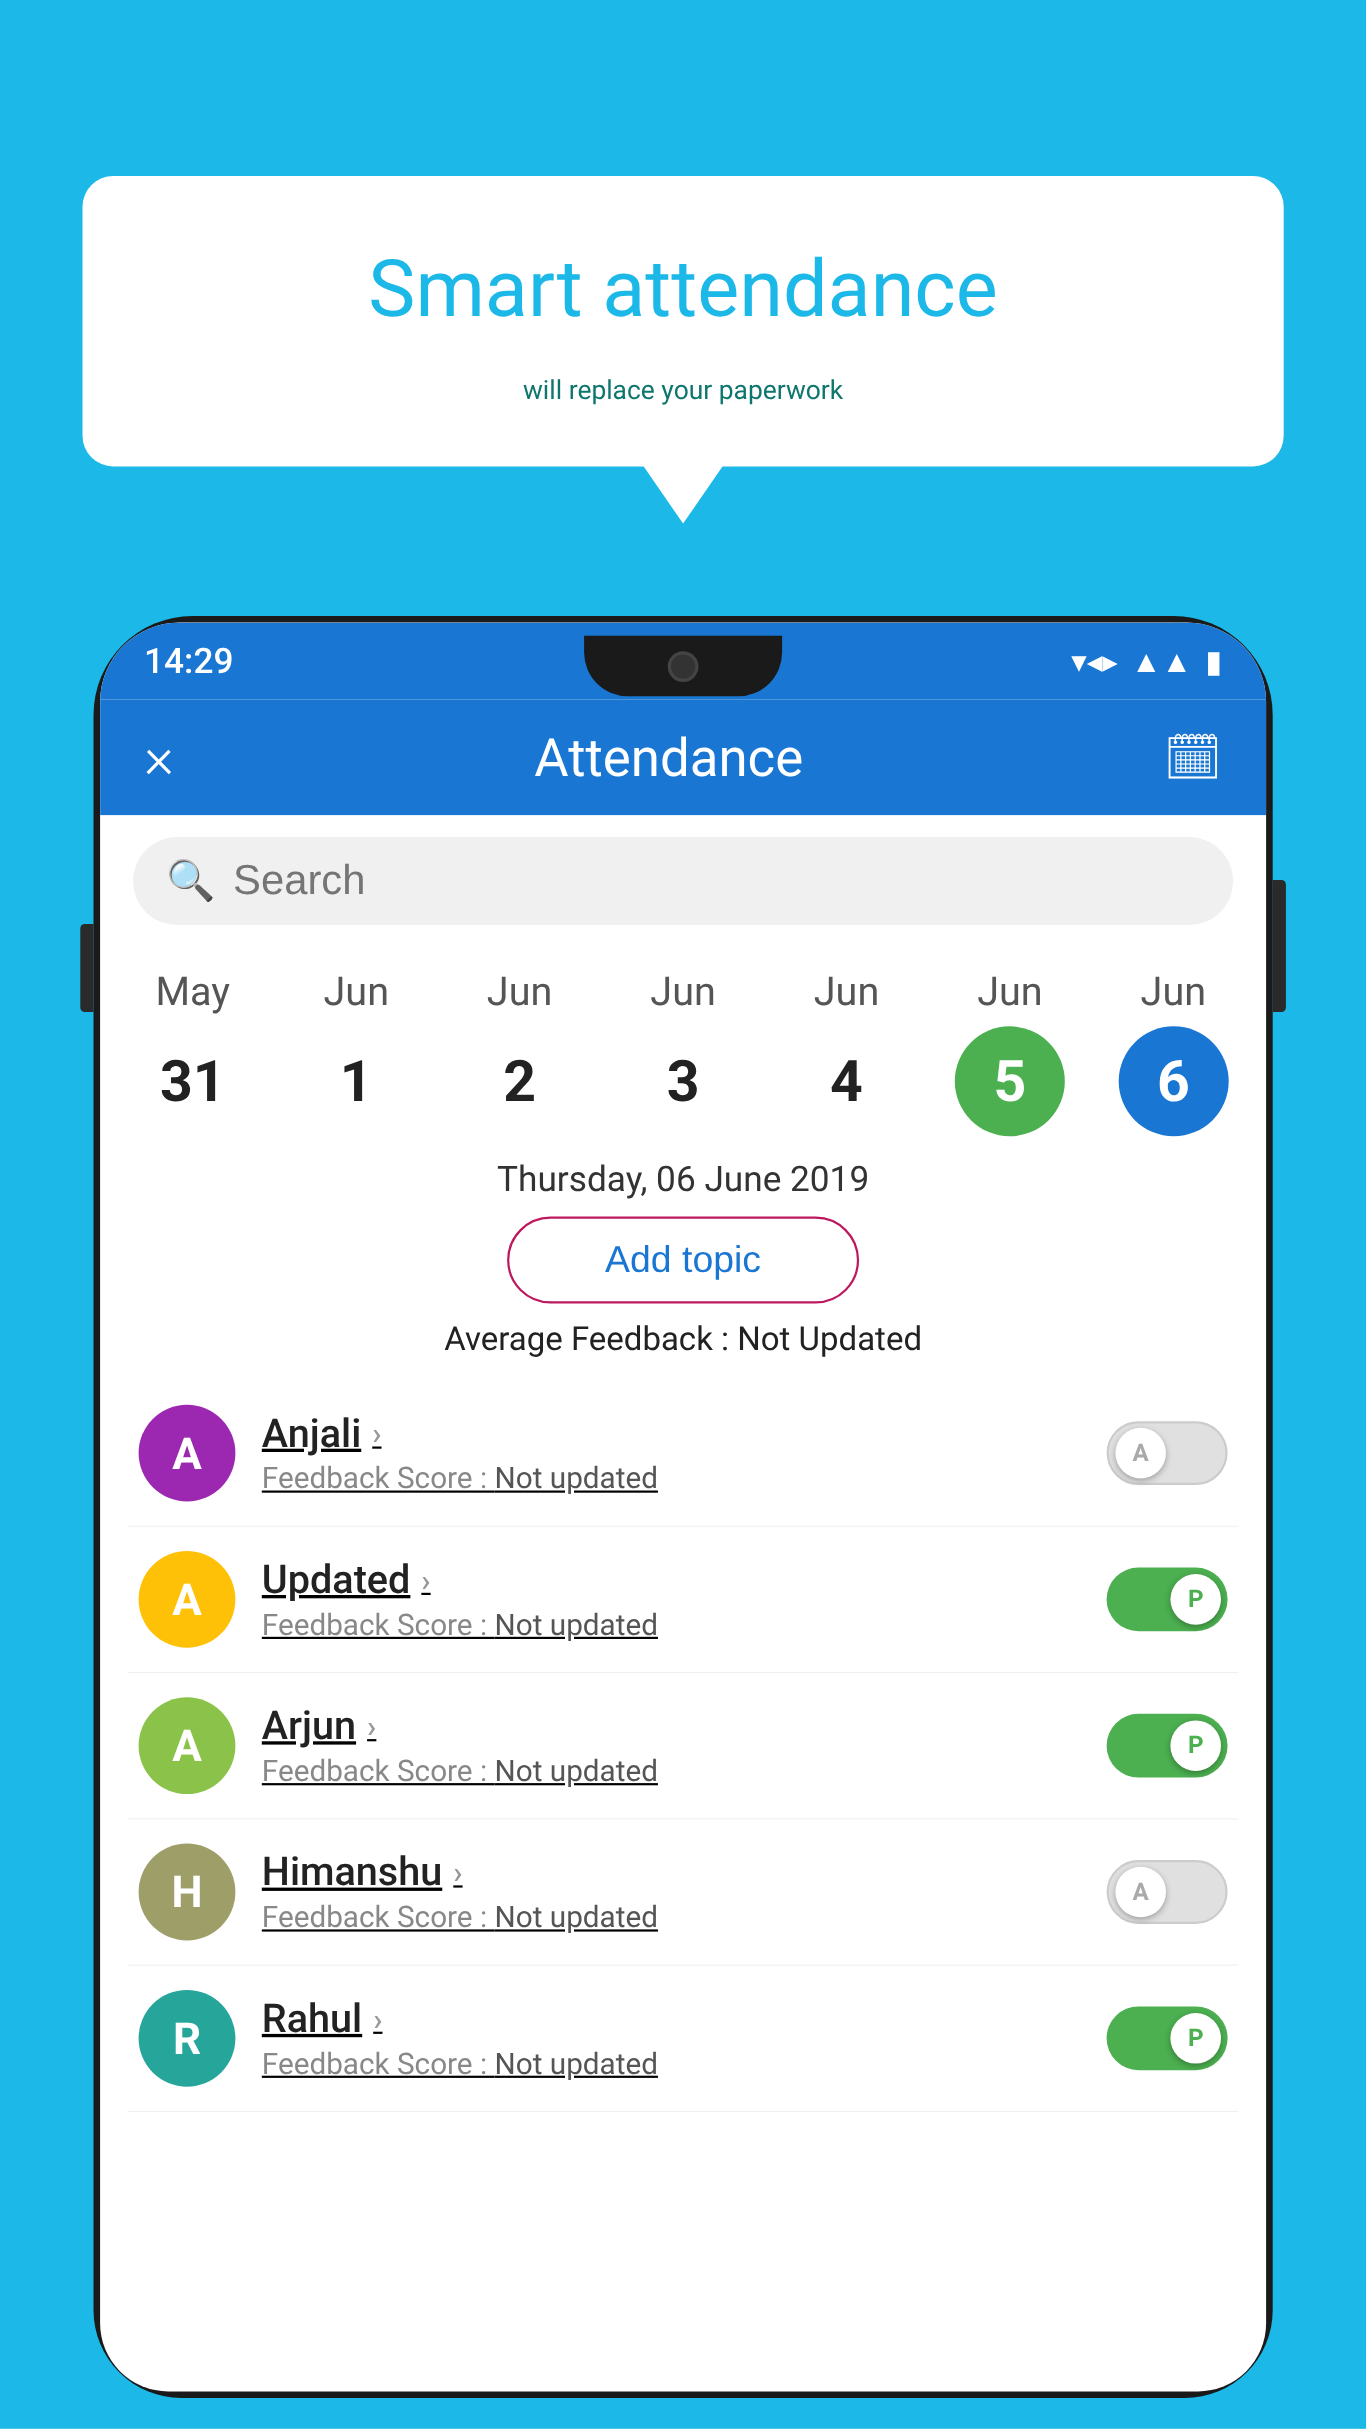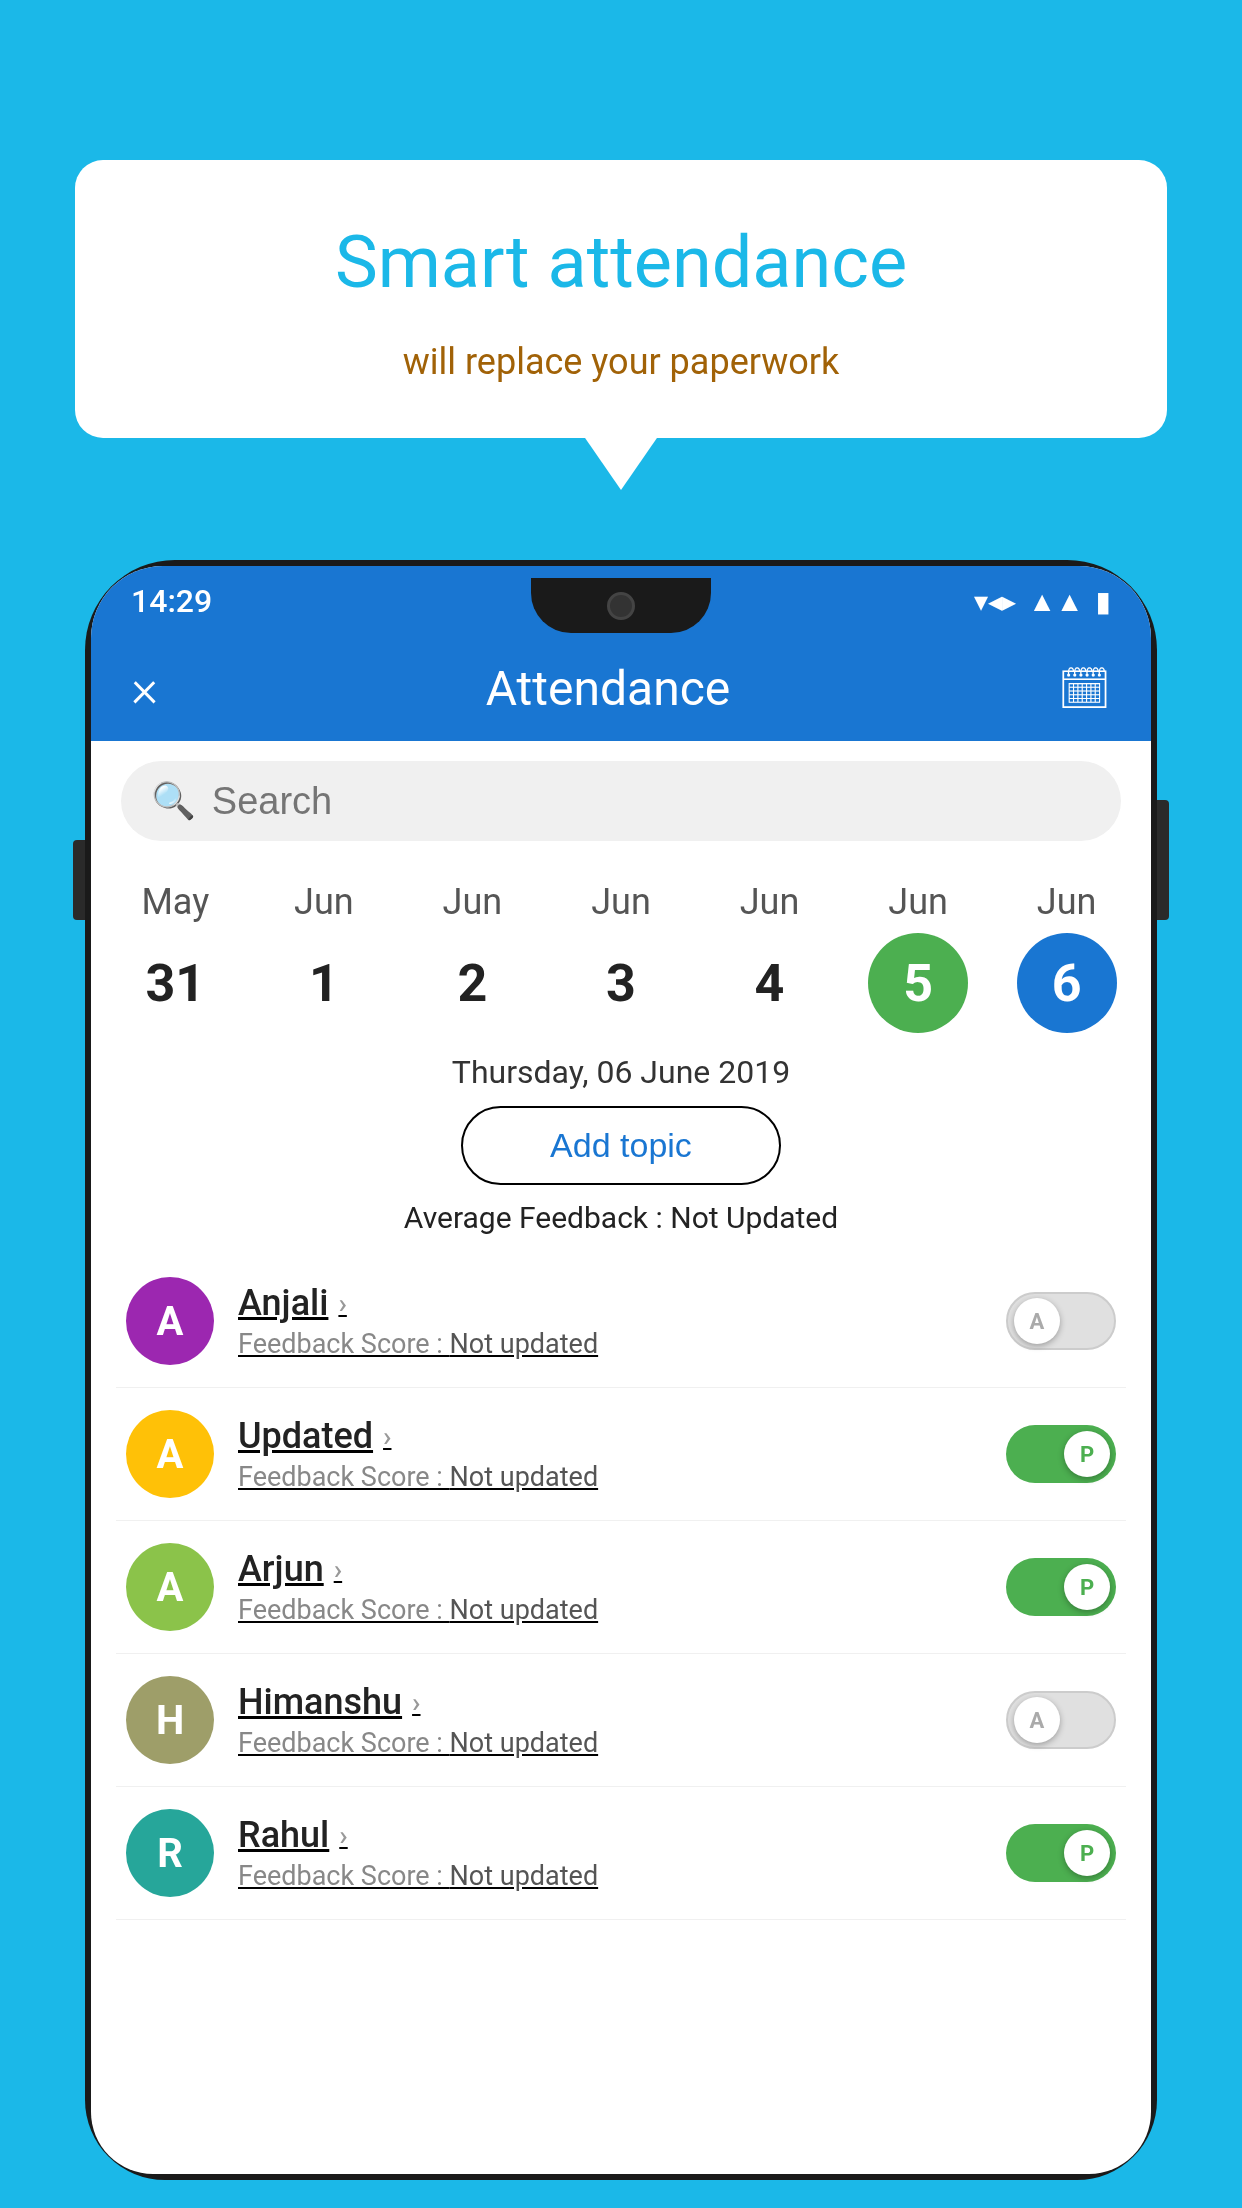--- a/index.html
+++ b/index.html
@@ -36,22 +36,22 @@
       border-right: 38px solid transparent;
       border-top: 55px solid white;
     }
     .bubble-title {
       font-size: 72px;
       color: #1BB8E8;
       font-weight: 400;
       margin-bottom: 36px;
     }
     .bubble-subtitle {
-      font-size: 36px;
-      color: #a16207;
+      font-size: 24px;
+      color: #0f766e;
       font-weight: 400;
     }
 
     
     .phone-frame {
       position: absolute;
       top: 560px;
       left: 85px;
       right: 85px;
       bottom: 0;
@@ -233,21 +233,21 @@
       font-size: 32px;
       color: #333;
       margin-top: 20px;
       margin-bottom: 15px;
     }
 
     
     .add-topic-btn {
       display: block;
       margin: 10px auto;
-      border: 2px solid #000000;
+      border: 2px solid #be185d;
       background: white;
       color: #1976D2;
       border-radius: 50px;
       padding: 18px 55px;
       font-size: 34px;
       cursor: pointer;
       width: 320px;
       text-align: center;
     }
 

